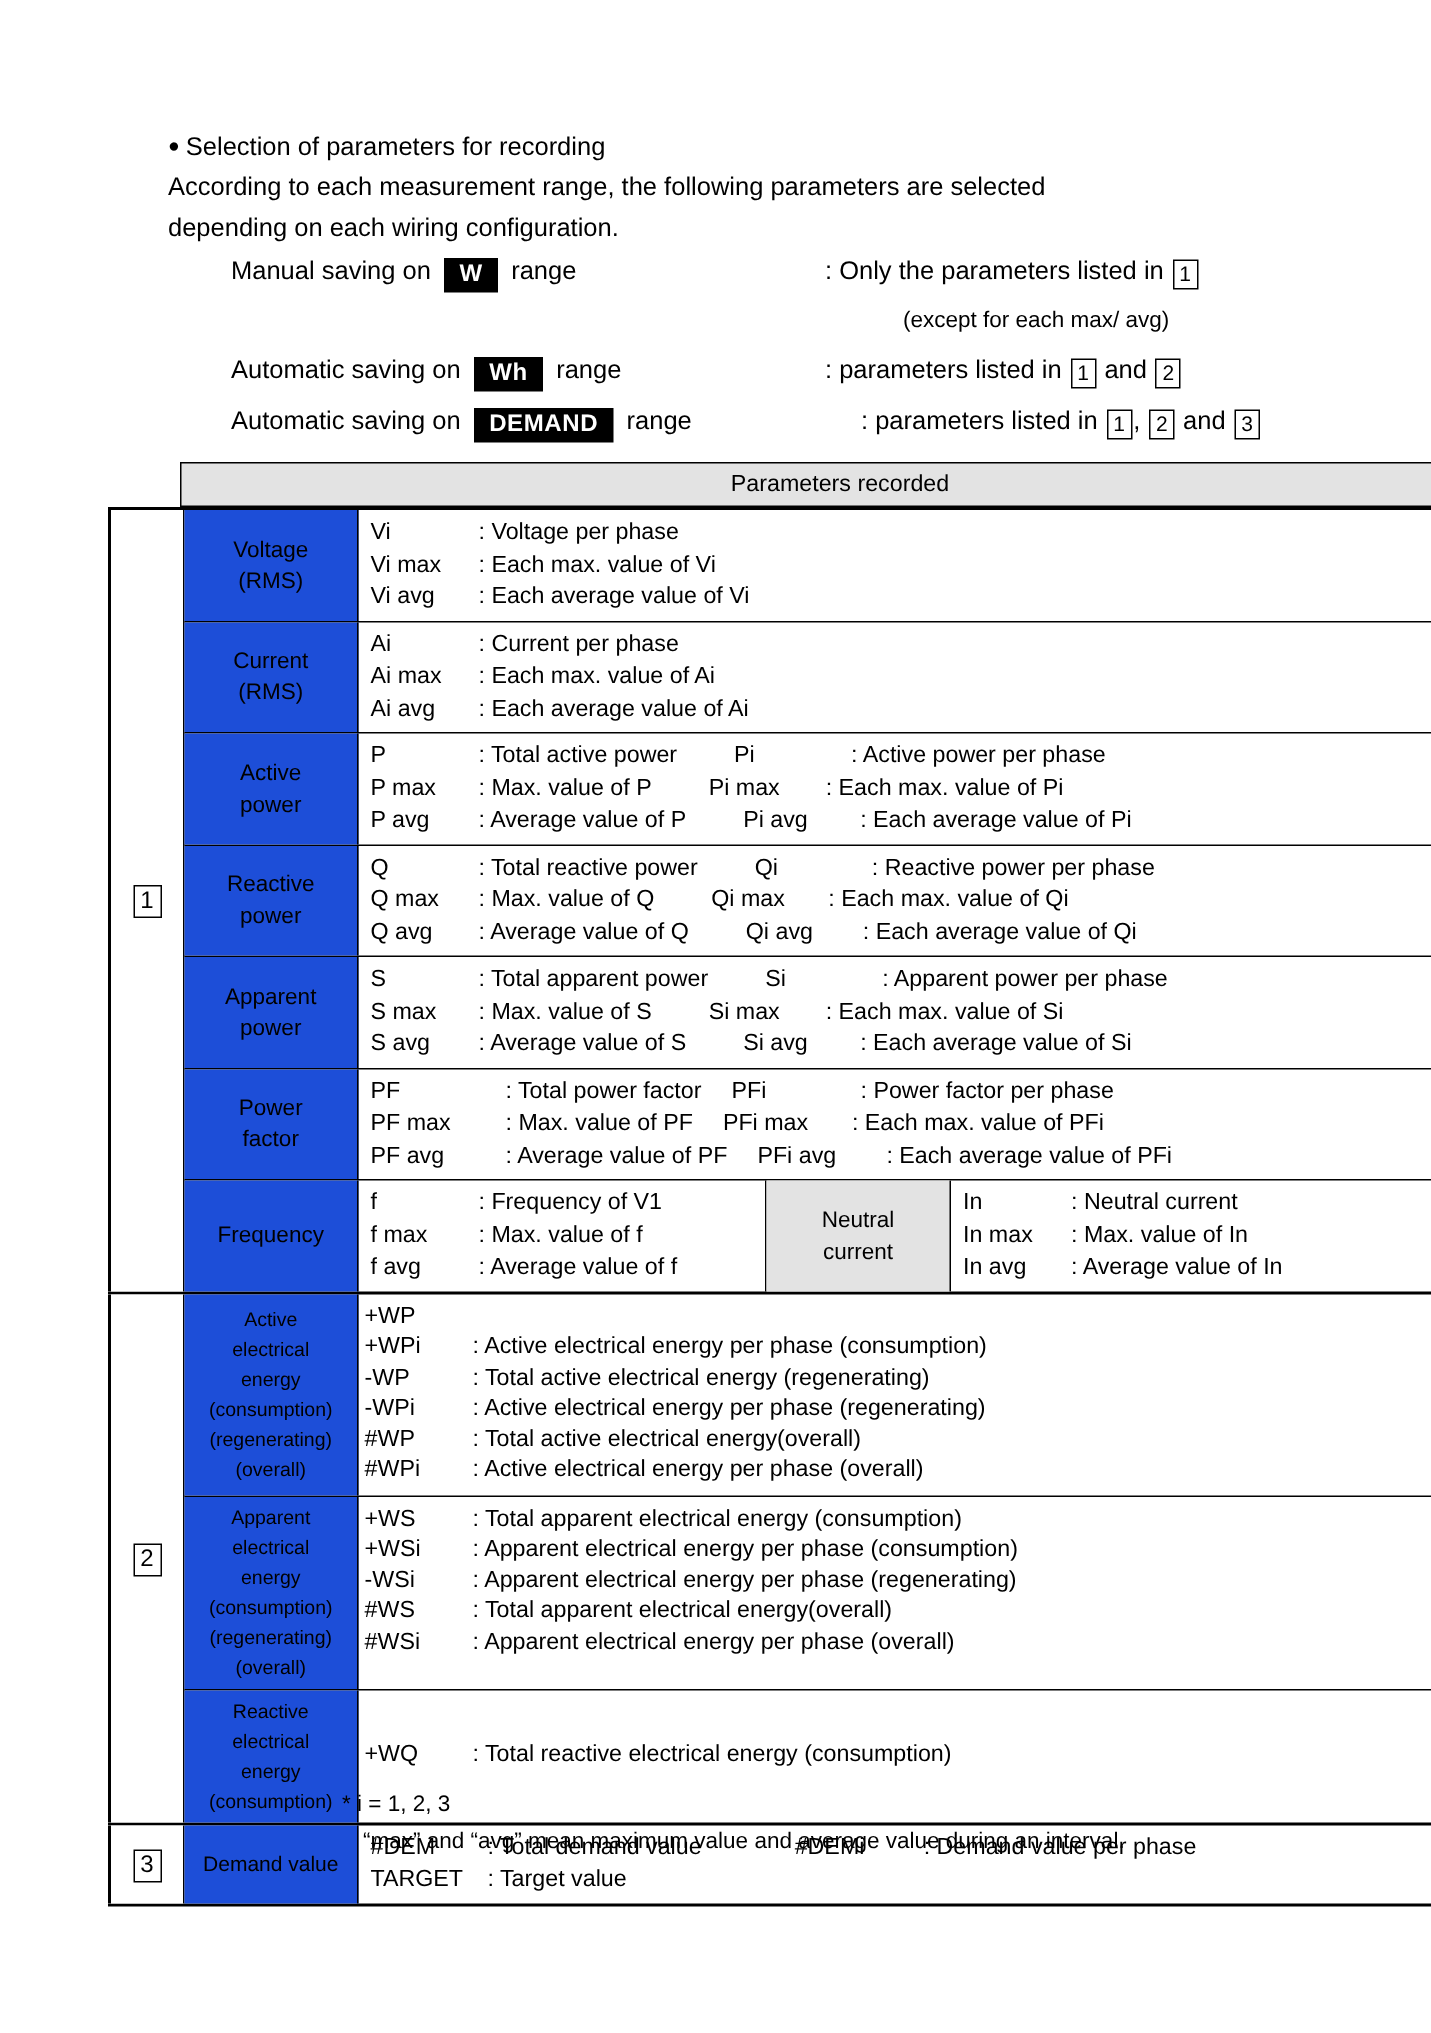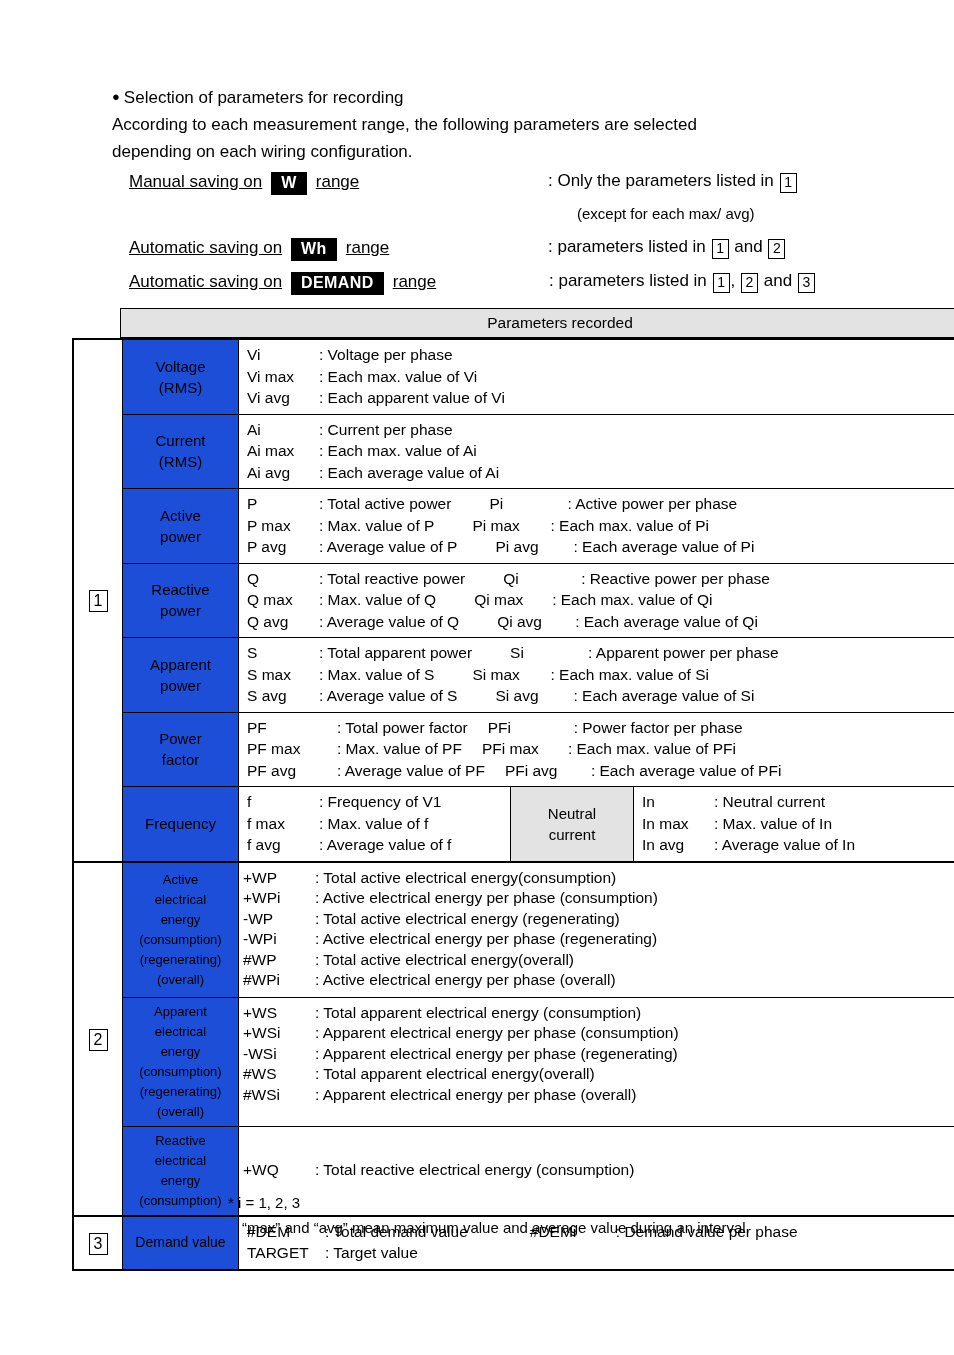--- a/index.html
+++ b/index.html
@@ -34,22 +34,21 @@
     margin-right: 4px;
   }
   .intro-line {
     font-size: 17px;
     line-height: 27px;
     white-space: nowrap;
   }
 
   .range-rows {
     margin-top: 6px;
-    margin-left: 17px;
-    text-decoration: underline;
+    margin-left: 42px;
   }
   .range-row {
     display: flex;
     align-items: baseline;
     height: 34px;
     font-size: 17px;
     white-space: nowrap;
   }
   .range-row .lead { }
   .badge {
@@ -60,21 +59,21 @@
     font-weight: bold;
     padding: 2px 10px 3px 10px;
     margin: 0 9px;
     line-height: 18px;
     letter-spacing: 0.4px;
     position: relative;
     top: 1px;
   }
   .range-right {
     position: absolute;
-    left: 419px;
+    left: 396px;
     font-size: 17px;
     white-space: nowrap;
   }
   .note-sub {
     position: absolute;
     left: 448px;
     font-size: 15px;
     white-space: nowrap;
   }
   .boxnum {
@@ -327,21 +326,21 @@
           <div class="defline">
             <span class="sym">Vi</span>
             <span class="desc">: Voltage per phase</span>
           </div>
           <div class="defline">
             <span class="sym">Vi max</span>
             <span class="desc">: Each max. value of Vi</span>
           </div>
           <div class="defline">
             <span class="sym">Vi avg</span>
-            <span class="desc">: Each apparent value of Vi</span>
+            <span class="desc">: Each average value of Vi</span>
           </div>
         </div>
       </div>
 
       <div class="row">
         <div class="lbl">
           <span>Current</span>
           <span>(RMS)</span>
         </div>
         <div class="content">
@@ -532,21 +531,20 @@
           <span>Active</span>
           <span>electrical</span>
           <span>energy</span>
           <span>(consumption)</span>
           <span>(regenerating)</span>
           <span>(overall)</span>
         </div>
         <div class="energy-content">
           <div class="energy-line">
             <span class="esym">+WP</span>
-            <span class="desc">: Total active electrical energy(consumption)</span>
           </div>
           <div class="energy-line">
             <span class="esym">+WPi</span>
             <span class="desc">: Active electrical energy per phase (consumption)</span>
           </div>
           <div class="energy-line">
             <span class="esym">-WP</span>
             <span class="desc">: Total active electrical energy (regenerating)</span>
           </div>
           <div class="energy-line">

